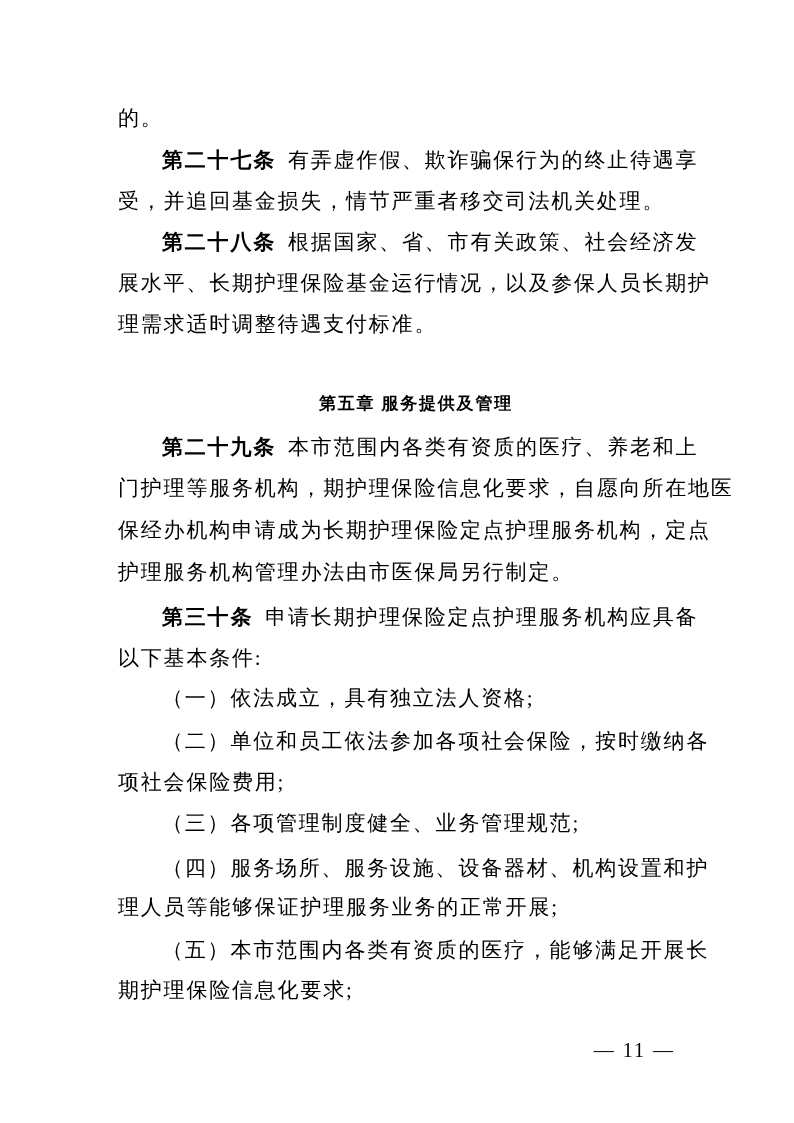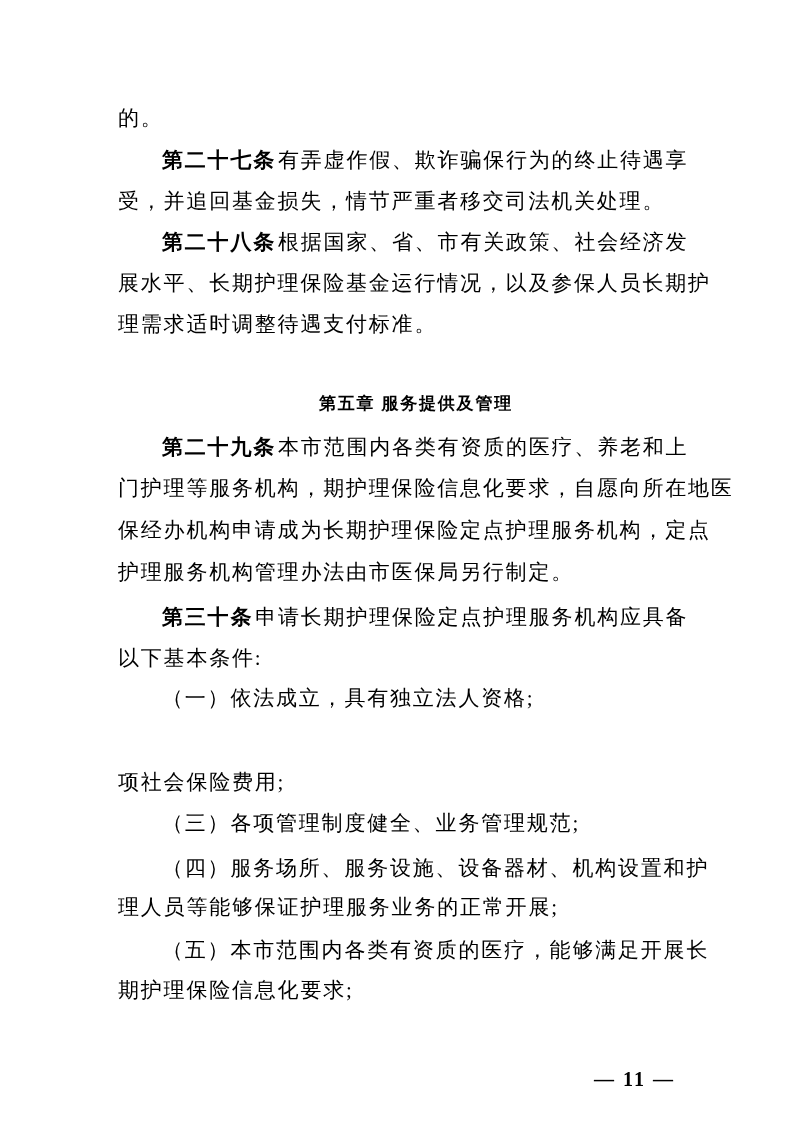--- a/index.html
+++ b/index.html
@@ -23,42 +23,41 @@
     font-size: 21px;
     line-height: 30px;
     letter-spacing: 1.8px;
     white-space: nowrap;
   }
   .indent {
     padding-left: 44px;
   }
   .article-label {
     font-weight: bold;
-    margin-right: 2px;
+    margin-right: 12px;
   }
   .chapter-heading {
     position: absolute;
     left: 118px;
     width: 596px;
     top: 389px;
     font-size: 17px;
     line-height: 30px;
     letter-spacing: 1.8px;
     font-weight: bold;
     text-align: center;
     white-space: nowrap;
   }
   .page-number {
     position: absolute;
     right: 119px;
-    top: 1066px;
+    top: 1037px;
     font-size: 20px;
     line-height: 26px;
     letter-spacing: 2px;
-    font-weight: bold;
   }
 </style>
 </head>
 <body>
 
 <div class="page">
 
   <div class="line" style="top:103px">
     <span>的。</span>
   </div>
@@ -106,20 +105,23 @@
   </div>
 
   <div class="line" style="top:643px">
     <span>以下基本条件:</span>
   </div>
 
   <div class="line indent" style="top:683px">
     <span>（一）依法成立，具有独立法人资格;</span>
   </div>
 
+  <div class="line indent" style="top:726px">
+    <span>（二）单位和员工依法参加各项社会保险，按时缴纳各</span>
+  </div>
 
   <div class="line" style="top:767px">
     <span>项社会保险费用;</span>
   </div>
 
   <div class="line indent" style="top:808px">
     <span>（三）各项管理制度健全、业务管理规范;</span>
   </div>
 
   <div class="line indent" style="top:853px">

